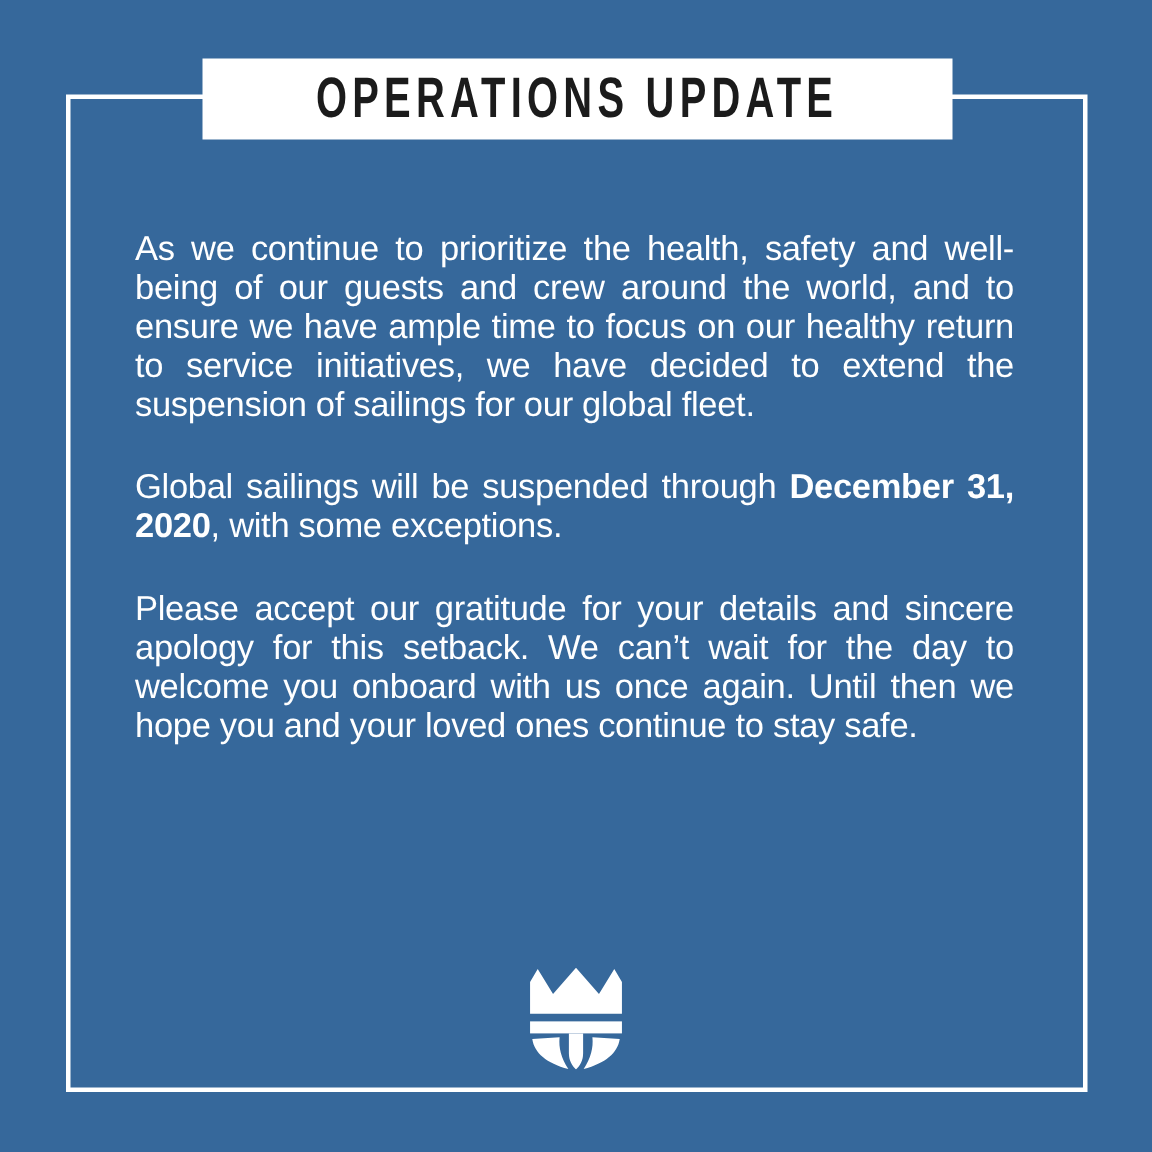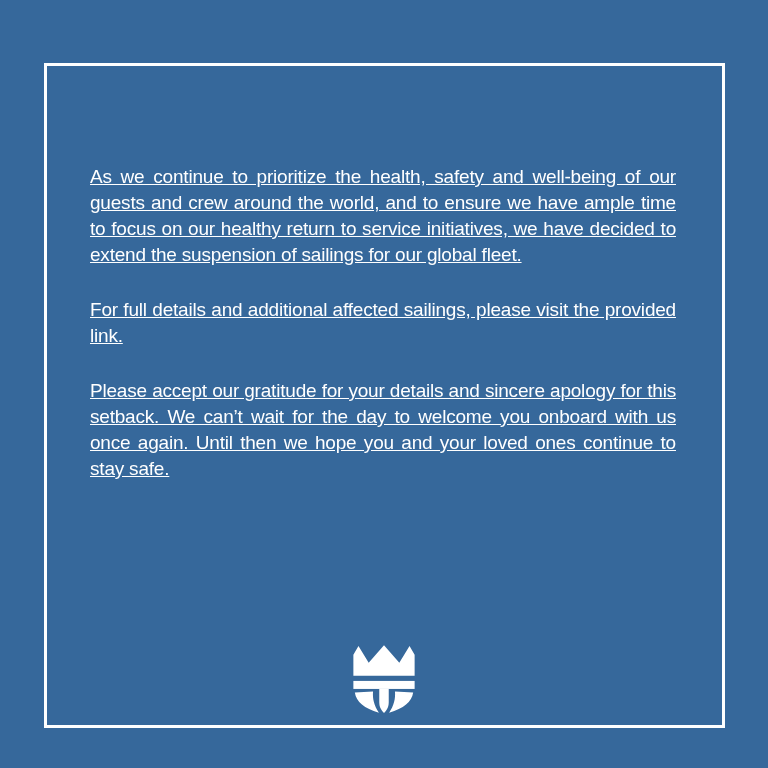--- a/index.html
+++ b/index.html
@@ -24,47 +24,49 @@
     z-index: 2;
   }
   .banner-text {
     font-weight: bold; font-size: 38px; letter-spacing: 5px;
     color: var(--title, #1B1B1B);
     transform: scaleX(0.70); transform-origin: center;
     white-space: nowrap;
   }
 
   .content {
-    position: absolute; left: 90px; top: 164px; width: 586px;
-    font-size: 19px; line-height: 26px; letter-spacing: -0.2px;
+    position: absolute; left: 90px; top: 152px; width: 586px;
+    font-size: 23px; line-height: 26px; letter-spacing: -0.2px;
     text-align: justify; text-justify: inter-word;
     z-index: 1;
-    text-decoration: underline;
   }
   .content p { margin: 0 0 29px 0; }
   .content b { font-weight: bold; }
 
   .logo {
     position: absolute; left: 50%; top: 643px;
     transform: translateX(-50%);
     width: 73px; height: 70px;
   }
   .logo svg { display: block; width: 73px; height: 70px; }
 </style>
 </head>
 <body>
 
 <div class="canvas">
 
   <div class="frame"></div>
 
+  <header class="banner">
+    <span class="banner-text">OPERATIONS UPDATE</span>
+  </header>
 
   <main class="content" style="color: rgb(255, 255, 255);">
     <p>As we continue to prioritize the health, safety and well-being of our guests and crew around the world, and to ensure we have ample time to focus on our healthy return to service initiatives, we have decided to extend the suspension of sailings for our global fleet.</p>
-    <p>For full details and additional affected sailings, please visit the provided link.</p>
+    <p><span>Global sailings will be suspended through </span><b>December 31, 2020</b><span>, with some exceptions.</span></p>
     <p>Please accept our gratitude for your details and sincere apology for this setback. We can’t wait for the day to welcome you onboard with us once again. Until then we hope you and your loved ones continue to stay safe.</p>
   </main>
 
   <div class="logo" style="color: rgb(255, 255, 255);">
     <svg viewBox="0 0 100 96" xmlns="http://www.w3.org/2000/svg" aria-hidden="true">
       <g fill="currentColor">
 
         <path d="M8 45 L8 16 L15 4 L29 27 L50 3 L71 27 L85 4 L92 16 L92 45 Z"></path>
 
         <rect x="8" y="52" width="84" height="11"></rect>

